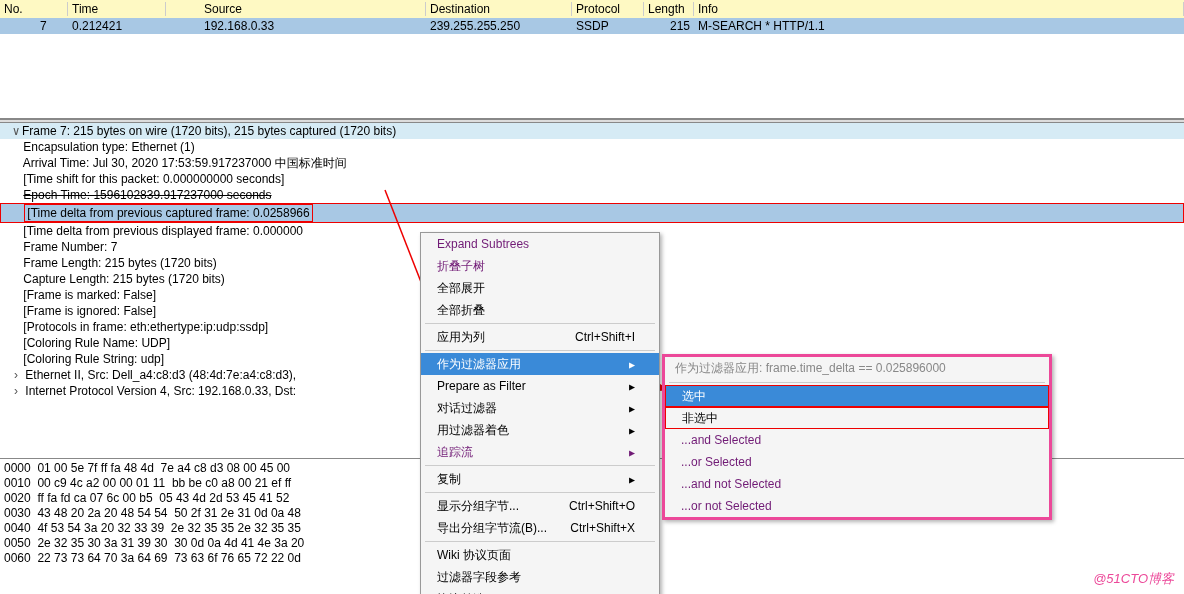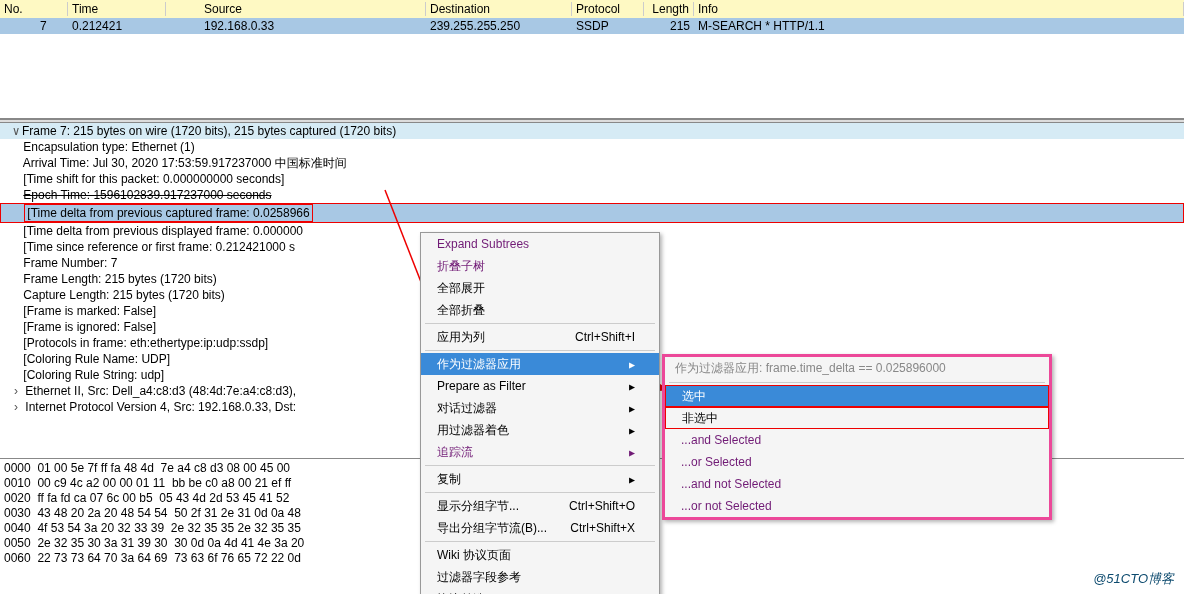--- a/index.html
+++ b/index.html
@@ -1,20 +1,20 @@
 <!DOCTYPE html>
 <html><head>
 <meta charset="utf-8">
 <style>
 * { margin:0; padding:0; box-sizing:border-box; font-family:"Microsoft YaHei",SimSun,Arial,monospace; }
 body { font-size:12px; background:#fff; color:#000; width:1184px; height:594px; overflow:hidden; position:relative; }
 .packet-list { border-bottom:1px solid #888; position:relative; }
 .hdr-row { background:#fef9c3; display:flex; height:18px; align-items:center; font-family:Consolas,monospace; }
 .hdr-row div { border-right:1px solid #ccc; padding:0 4px; white-space:nowrap; overflow:hidden; }
-.c-no{width:68px;} .c-time{width:98px;} .c-src{width:226px;margin-left:34px;} .c-dst{width:146px;} .c-proto{width:72px;} .c-len{width:50px;text-align:right;} .c-info{flex:1;}
+.c-no{width:68px;} .c-time{width:98px;} .c-src{width:226px;margin-left:34px;} .c-dst{width:146px;} .c-proto{width:72px;} .c-len{width:50px;} .c-info{flex:1;}
 .pkt-row { display:flex; height:16px; align-items:center; font-family:Consolas,monospace; background:#dbe8cc; }
 .pkt-row.sel { background:#a8c8e4; }
 .pkt-row div { padding:0 4px; white-space:nowrap; overflow:hidden; }
 .blank-area { height:84px; background:#fff; }
 .splitter { height:4px; background:#ddd; border-top:1px solid #888; border-bottom:1px solid #888; }
 .details { font-family:Consolas,monospace; line-height:16px; overflow:hidden; position:relative; }
 .dl { white-space:pre; padding-left:10px; }
 .dl.sel { background:#a8c8e4; border:1px solid #e00; }
 .dl.hi { background:#d6ebf5; }
 .strike { text-decoration:line-through; }
@@ -26,21 +26,21 @@
 .ctx-item.dis { color:#701a75; }
 .ctx-item.hi { background:#3a8ad8; color:#fff; }
 .ctx-item.red { border:1px solid #e00; }
 .ctx-sep { height:1px; background:#ccc; margin:2px 4px; }
 .sub-arrow { font-size:10px; }
 .sub-menu { position:absolute; background:#f5f5f5; border:3px solid #ec4899; box-shadow:2px 2px 4px rgba(0,0,0,.3); min-width:390px; z-index:11; }
 .sub-title { padding:3px 10px; color:#888; font-size:12px; }
 .hexpane { font-family:Consolas,monospace; line-height:15px; background:#fff; border-top:1px solid #888; padding:2px 0; }
 .hexline { white-space:pre; padding-left:4px; }
 .off { color:#000000;margin-top:17px; }
-.watermark{position:absolute;right:10px;bottom:6px;color:#0c4a6e;font-size:13px;font-style:italic;}
+.watermark{position:absolute;right:10px;bottom:6px;color:#ec4899;font-size:13px;font-style:italic;}
 </style>
 </head>
 <body>
 
 <div class="packet-list">
   <div class="hdr-row">
     <div class="c-no">No.</div>
     <div class="c-time">Time</div>
     <div class="c-src">Source</div>
     <div class="c-dst">Destination</div>
@@ -63,21 +63,20 @@
 <div class="splitter"></div>
 
 <div class="details" style="height:335px;">
   <div class="dl hi"><span class="tog">∨</span><span>Frame 7: 215 bytes on wire (1720 bits), 215 bytes captured (1720 bits)</span></div>
   <div class="dl">    <span>Encapsulation type: Ethernet (1)</span></div>
   <div class="dl">    <span>Arrival Time: Jul 30, 2020 17:53:59.917237000 中国标准时间</span></div>
   <div class="dl">    <span>[Time shift for this packet: 0.000000000 seconds]</span></div>
   <div class="dl">    <span class="strike">Epoch Time: 1596102839.917237000 seconds</span></div>
   <div class="dl sel">    <span class="redbox">[Time delta from previous captured frame: 0.0258966</span></div>
   <div class="dl">    <span>[Time delta from previous displayed frame: 0.000000</span></div>
-  <div class="dl">    <span>[Time since reference or first frame: 0.212421000 s</span></div>
   <div class="dl">    <span>Frame Number: 7</span></div>
   <div class="dl">    <span>Frame Length: 215 bytes (1720 bits)</span></div>
   <div class="dl">    <span>Capture Length: 215 bytes (1720 bits)</span></div>
   <div class="dl">    <span>[Frame is marked: False]</span></div>
   <div class="dl">    <span>[Frame is ignored: False]</span></div>
   <div class="dl">    <span>[Protocols in frame: eth:ethertype:ip:udp:ssdp]</span></div>
   <div class="dl">    <span>[Coloring Rule Name: UDP]</span></div>
   <div class="dl">    <span>[Coloring Rule String: udp]</span></div>
   <div class="dl"><span class="tog">›</span> <span>Ethernet II, Src: Dell_a4:c8:d3 (48:4d:7e:a4:c8:d3),</span></div>
   <div class="dl"><span class="tog">›</span> <span>Internet Protocol Version 4, Src: 192.168.0.33, Dst:</span></div>

